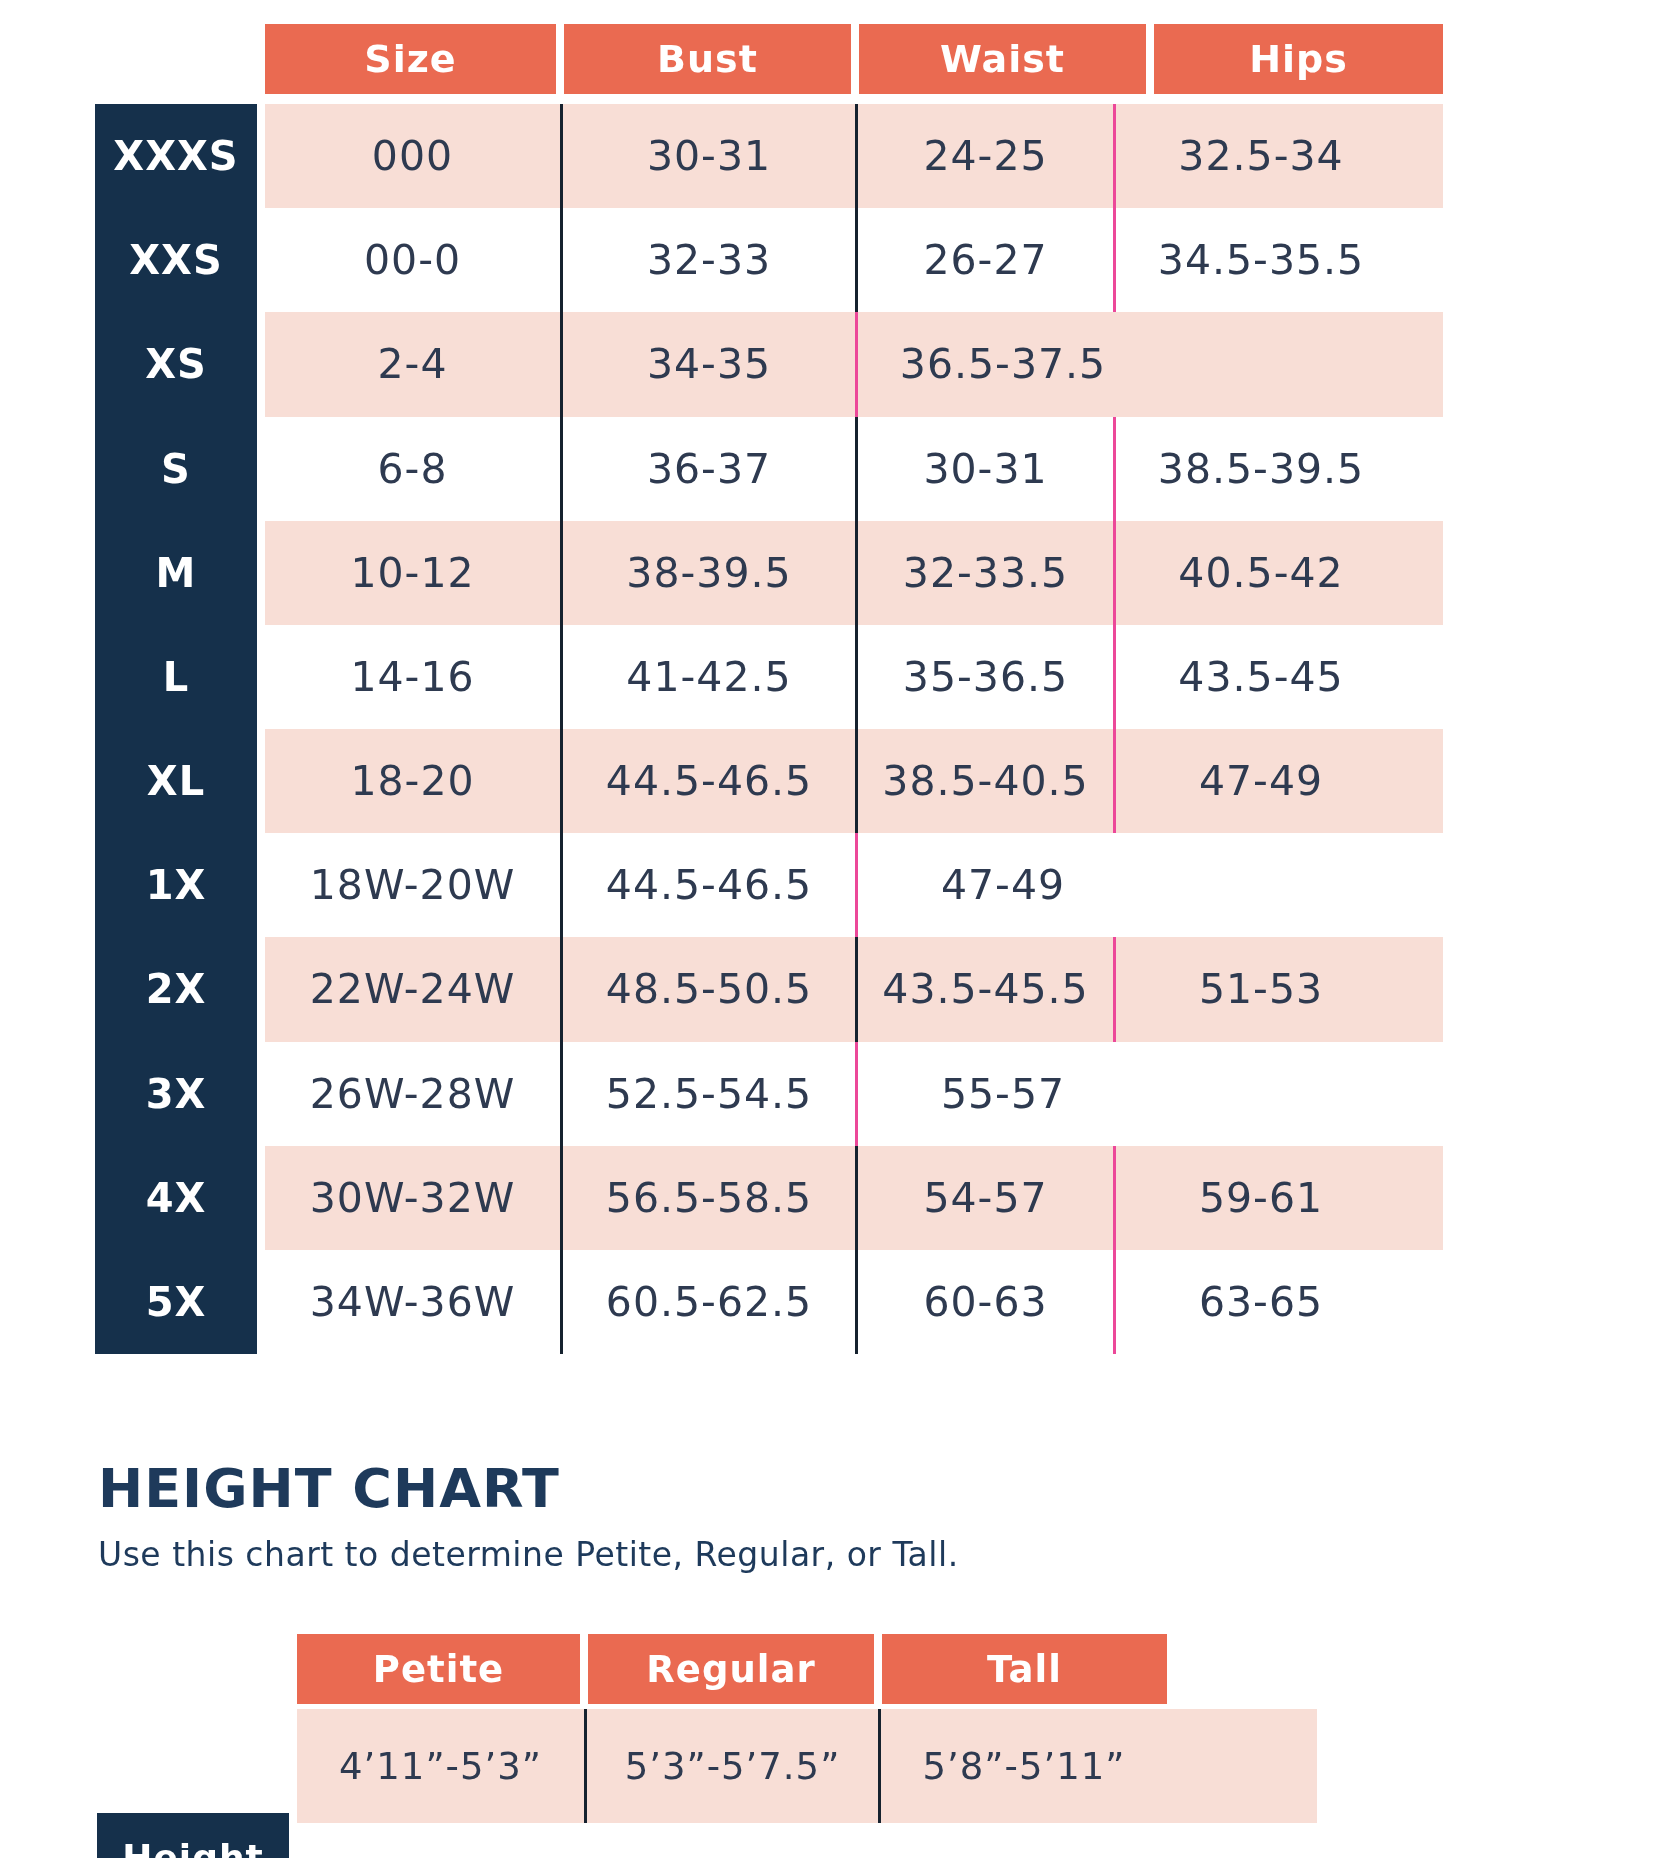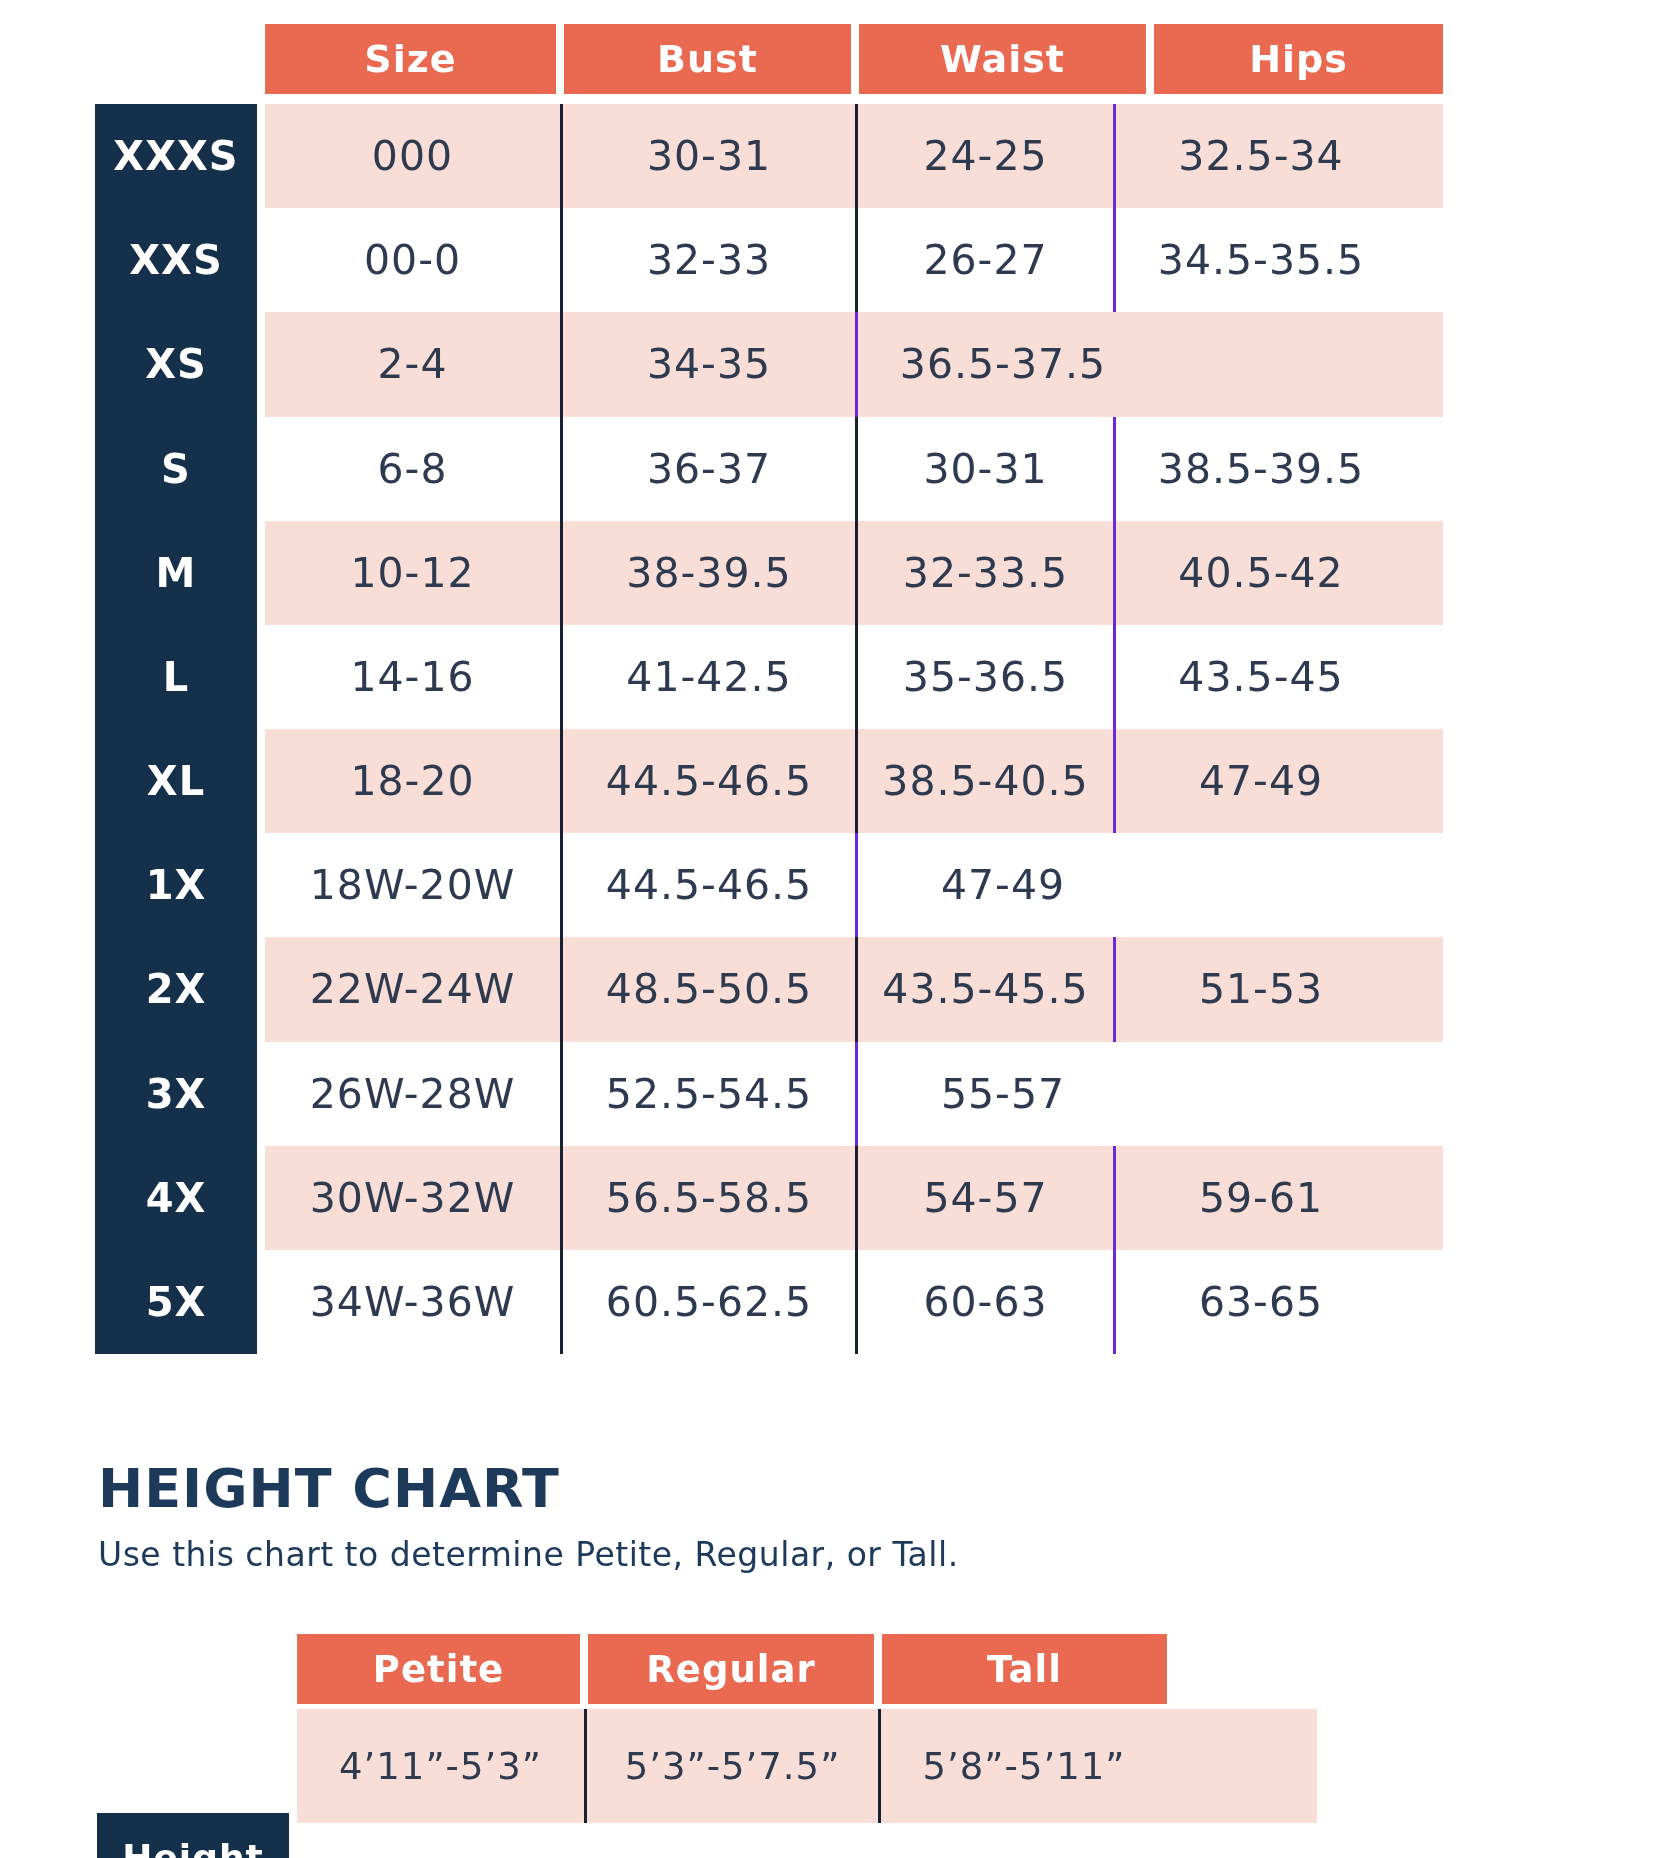--- a/index.html
+++ b/index.html
@@ -41,21 +41,21 @@
   .body-row.pink{background:#F8DED6;}
   .body-row.white{background:#ffffff;}
   .body-cell{
     display:flex;align-items:center;justify-content:center;
     box-sizing:border-box;
     font-size:41px;color:#2E3A50;letter-spacing:1px;
   }
   .c0{width:295px;}
   .c1{width:295px;border-left:3px solid #16222F;}
   .c2{width:258px;border-left:3px solid #16222F;}
-  .c3{width:293px;border-left:3px solid #6d28d9;}
+  .c3{width:293px;border-left:3px solid #ec4899;}
 
   
   .hc-title{
     position:absolute;left:98px;top:1462px;
     font-size:54px;font-weight:700;color:#1E3A5B;letter-spacing:1px;
     line-height:1;
   }
   .hc-subtitle{
     position:absolute;left:98px;top:1537px;
     font-size:33px;color:#1E3A5B;letter-spacing:0.5px;

